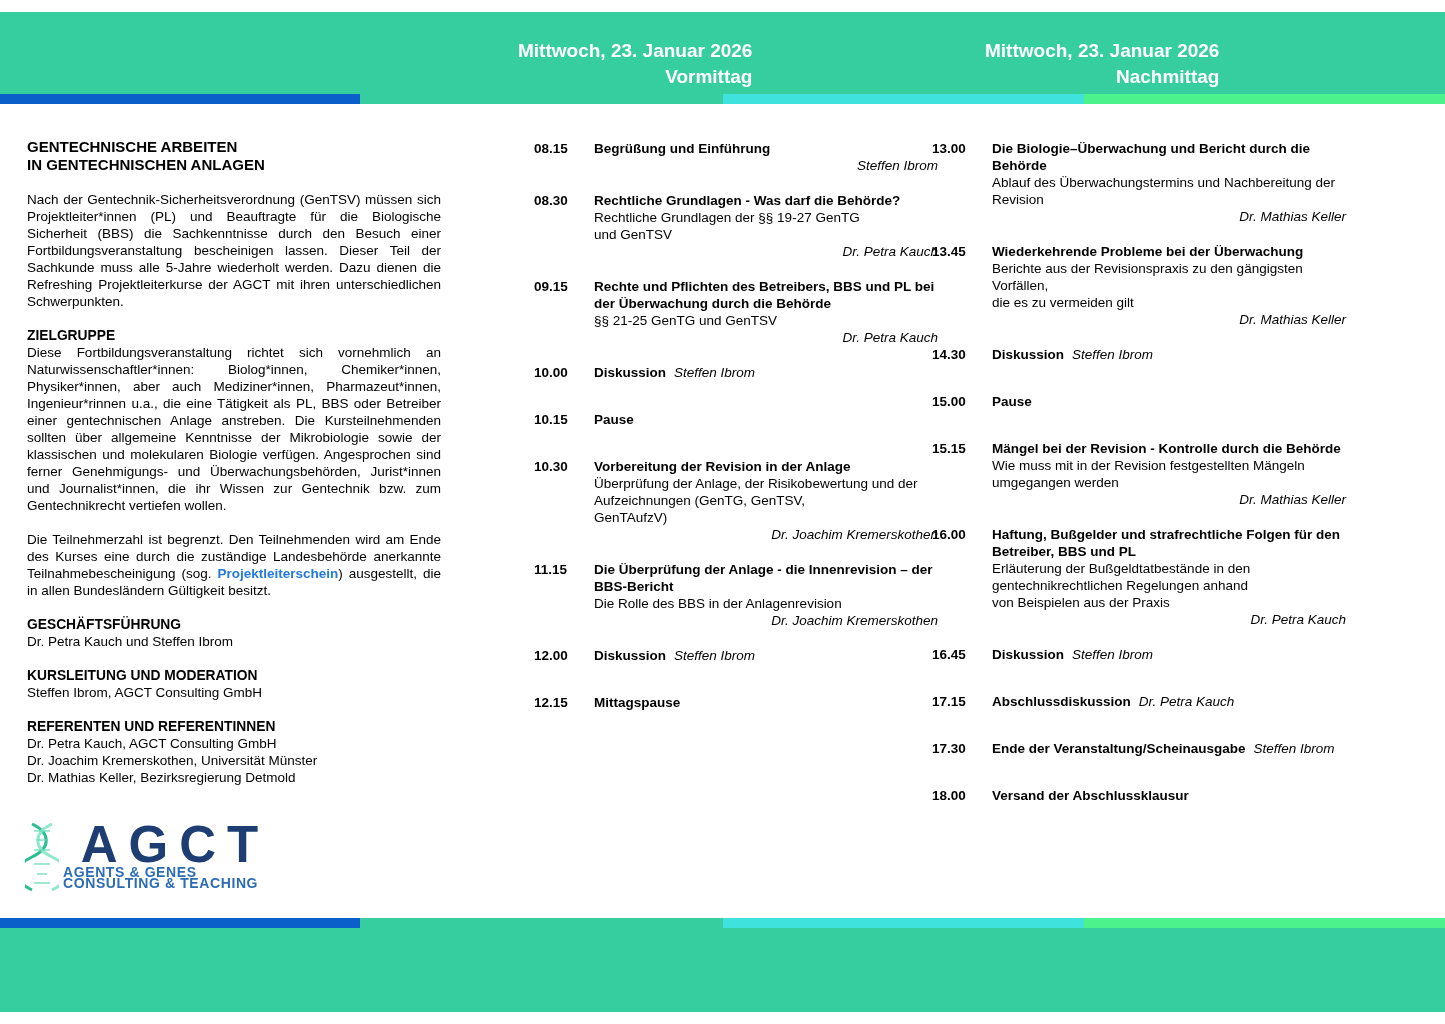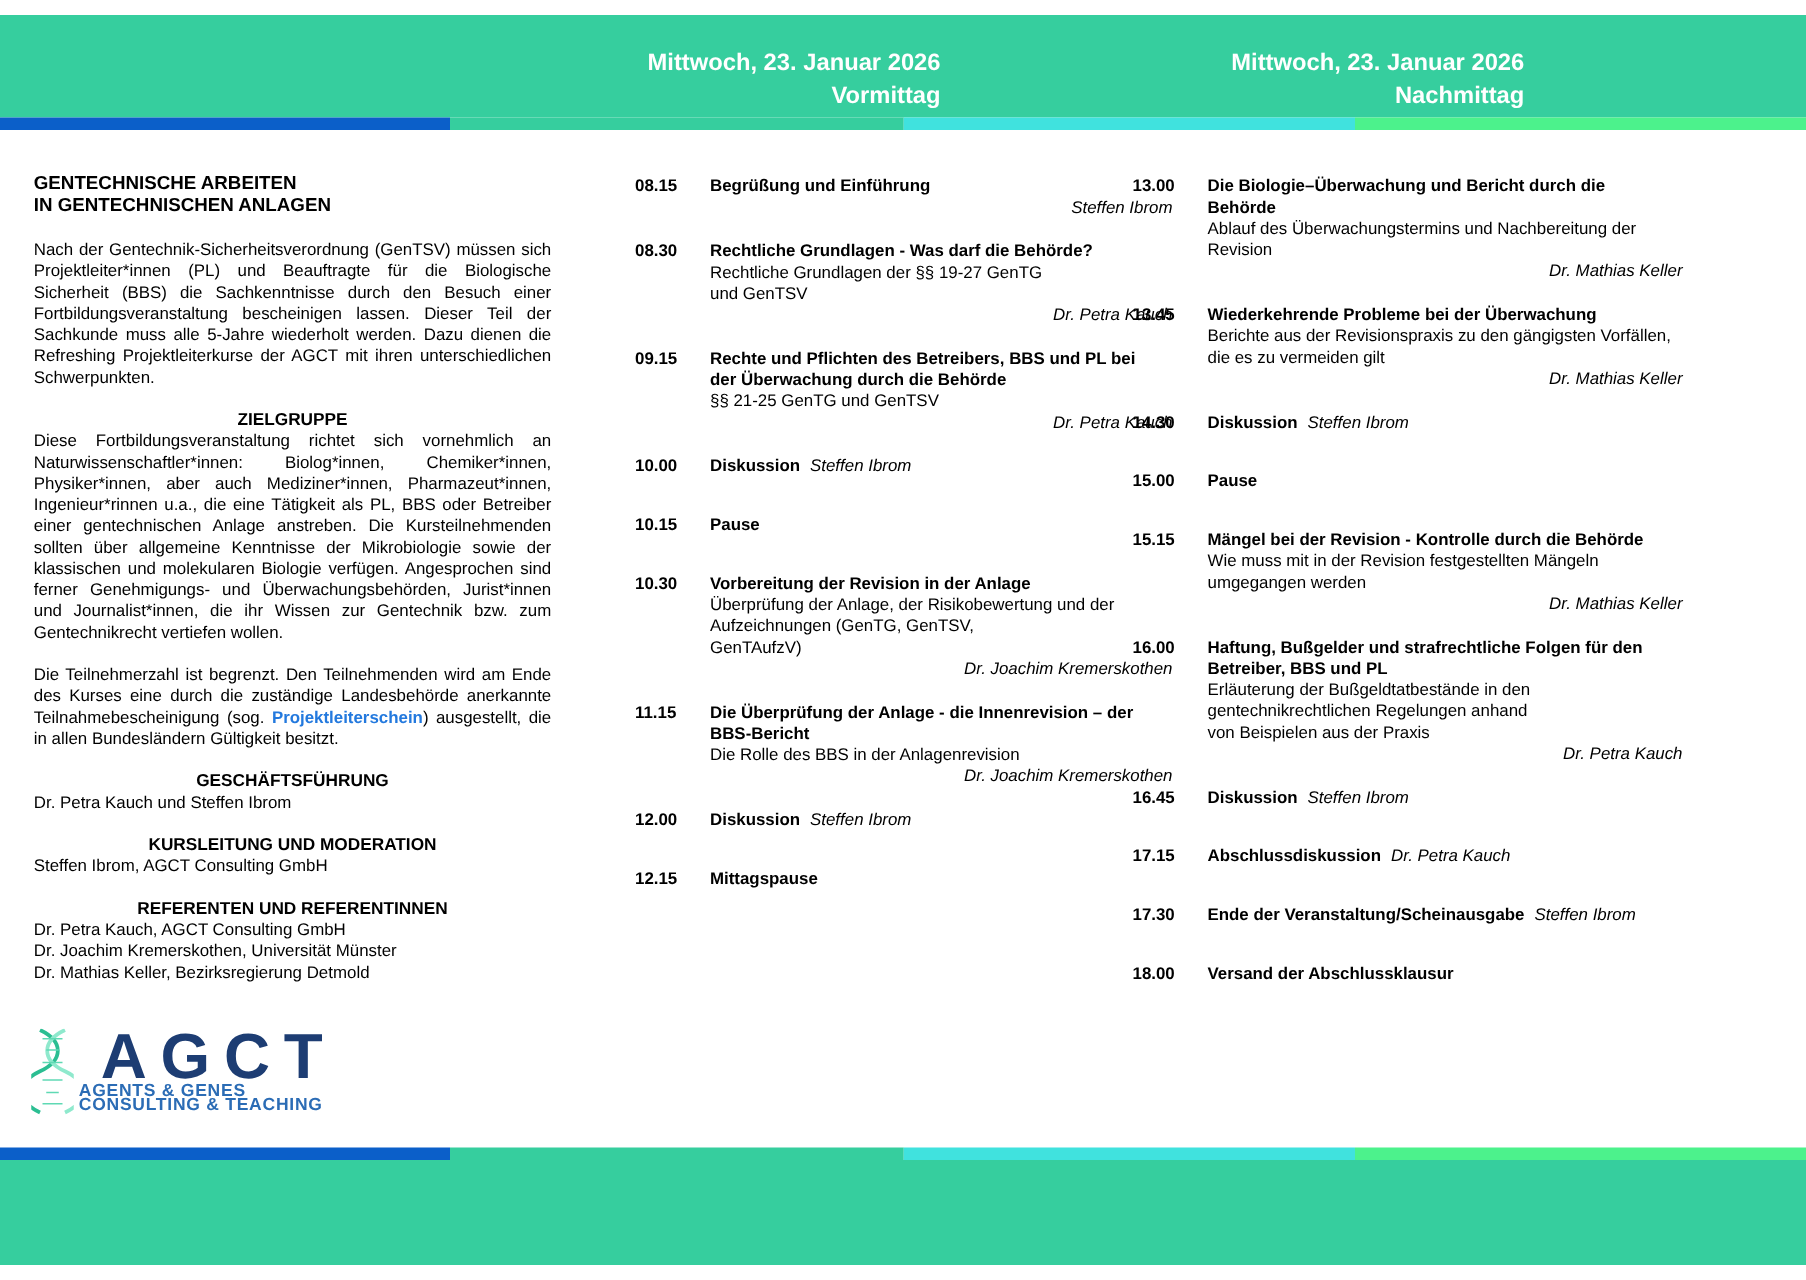--- a/index.html
+++ b/index.html
@@ -26,29 +26,29 @@
 
   .band-title{position:absolute;top:26px;color:#fff;font-weight:bold;
     font-size:19px;line-height:26px;}
   .band-title.morning{left:518px;}
   .band-title.afternoon{left:985px;}
 
   
   .left-col{position:absolute;left:27px;top:138px;width:414px;}
   .left-col .sec{margin-bottom:17px;}
   .left-col h1{font-size:15px;line-height:18px;margin:0 0 17px 0;font-weight:bold;}
-  .left-col h2{font-size:13.8px;line-height:17px;margin:0;font-weight:bold;text-align:center;}
+  .left-col h2{font-size:13.8px;line-height:17px;margin:0;font-weight:bold;}
   .left-col p{margin:0;text-align:justify;}
   .link{color:var(--link-blue,#2379de);font-weight:bold;text-decoration:none;cursor:pointer;}
 
   
   .sched-col{position:absolute;top:140px;}
   .mid-col{left:508px;width:430px;}
   .right-col{left:906px;width:440px;}
-  .sched-item{display:flex;margin-bottom:30px;}
+  .sched-item{display:flex;margin-bottom:30px;margin-left:26px;}
   .sched-item:has(.sp-below:not(.empty)){margin-bottom:18px;}
   .sched-time{flex:0 0 60px;font-weight:bold;}
   .sched-body{flex:1;min-width:0;}
   .sched-head{display:flex;justify-content:flex-start;align-items:baseline;}
   .sched-title{font-weight:bold;white-space:pre-line;}
   .sp-inline{font-style:italic;white-space:nowrap;padding-left:8px;}
   .sched-sub{white-space:pre-line;}
   .sp-below{text-align:right;font-style:italic;}
 
   

